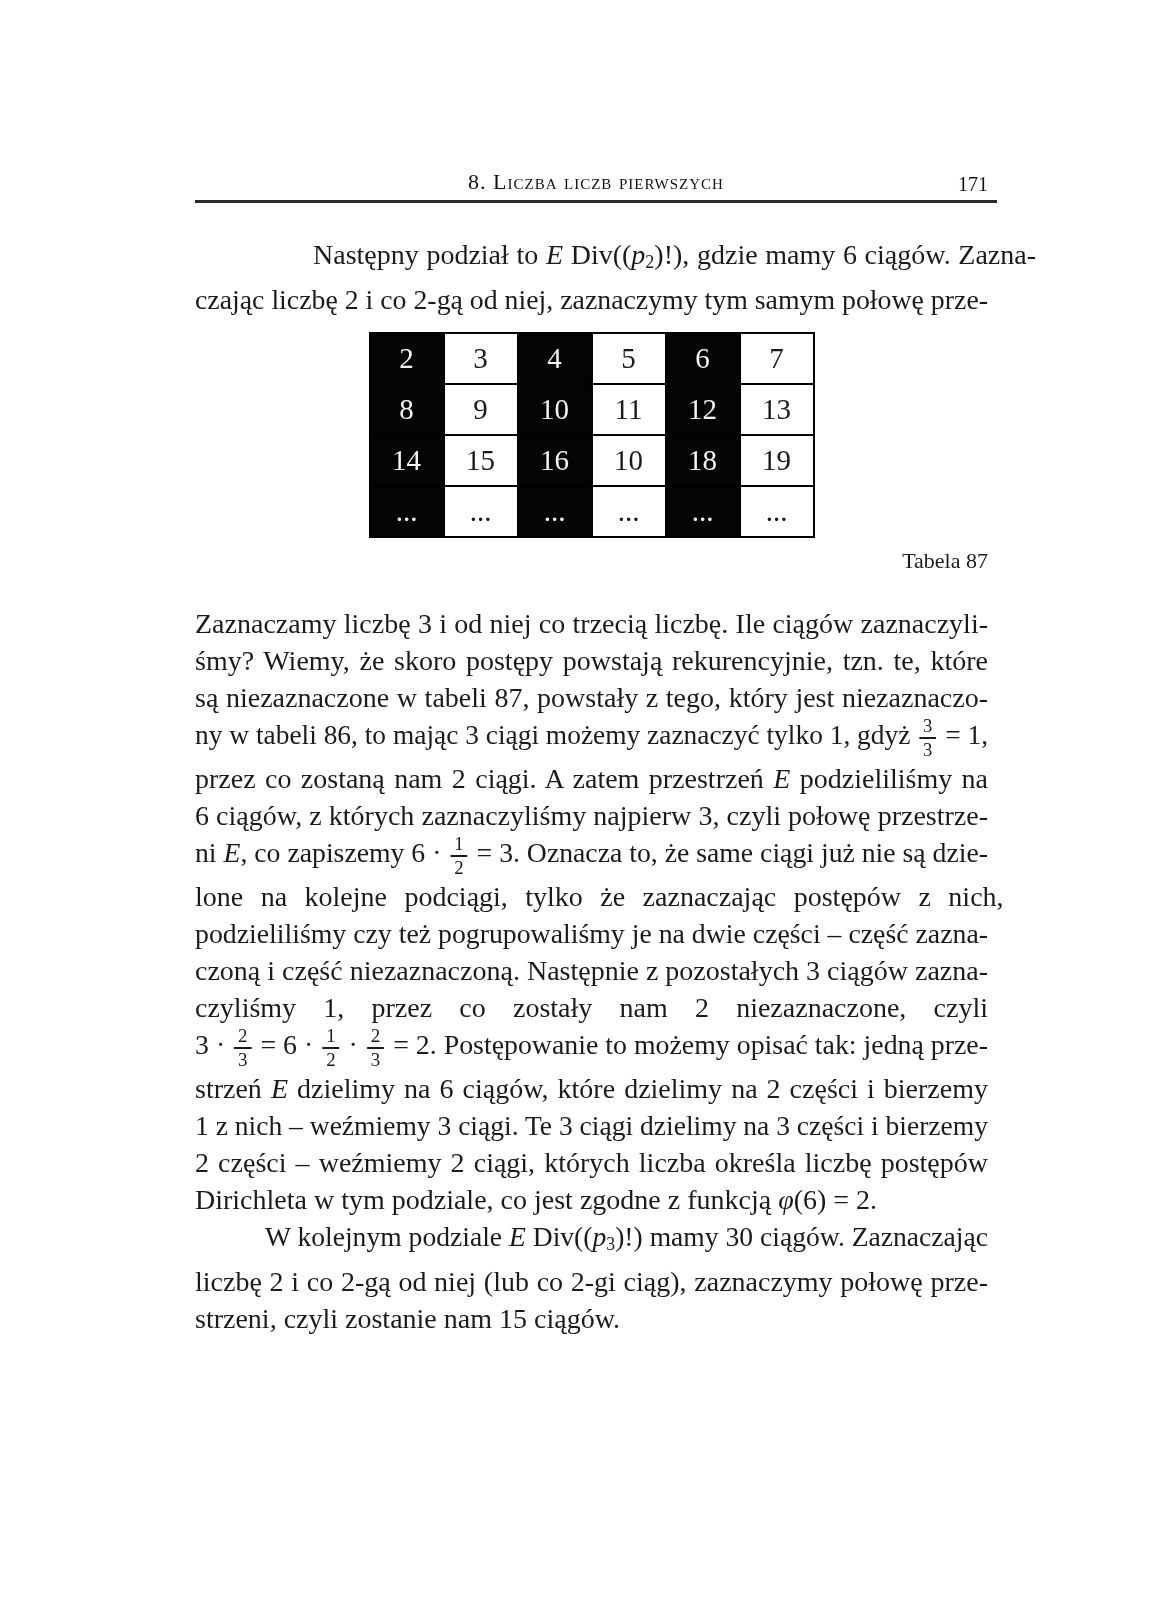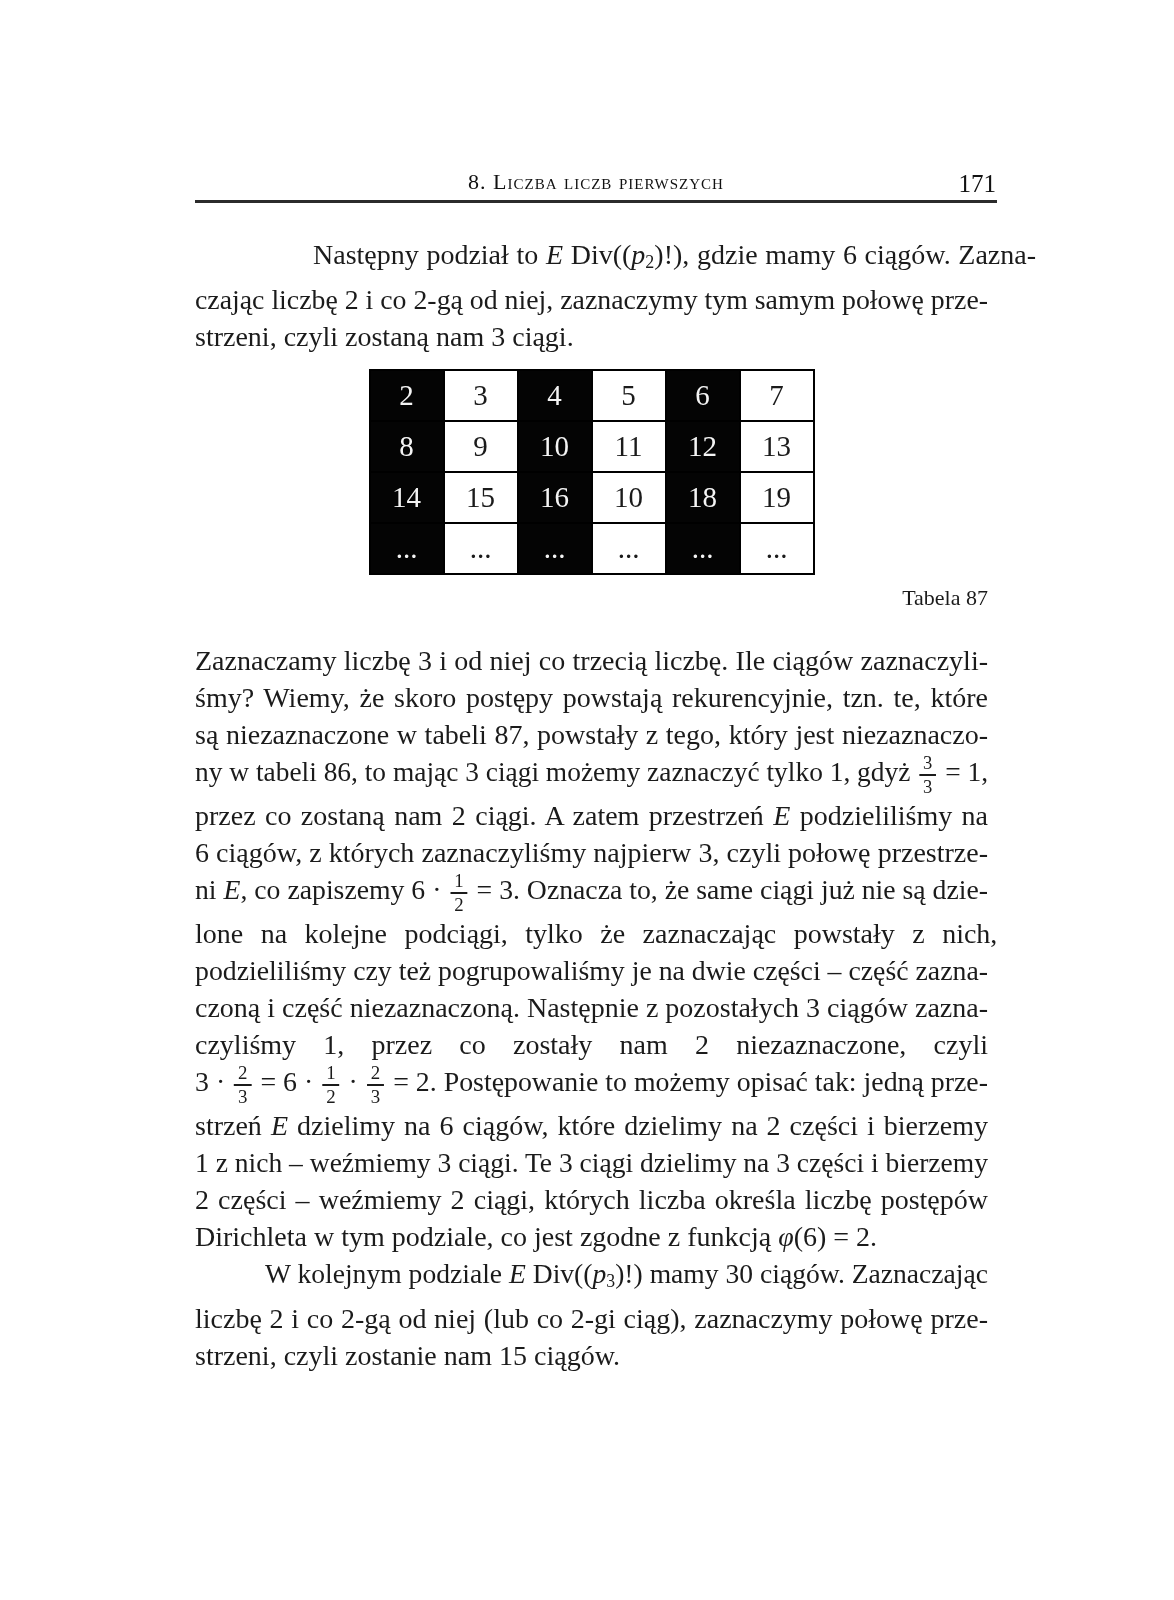--- a/index.html
+++ b/index.html
@@ -24,22 +24,22 @@
   .chapter {
     text-align: center;
     font-variant: small-caps;
     font-size: 22px;
     line-height: 26px;
     letter-spacing: 1px;
     color: #111;
   }
   .pagenum {
     position: absolute;
-    right: 1px; bottom: 3px;
-    font-size: 25px;
+    right: 9px; bottom: 3px;
+    font-size: 20px;
     line-height: 26px;
     color: #111;
   }
 
   
   .paragraph { font-size: 28px; line-height: 37px; }
   [data-paragraph-slot="0"] { margin-top: 33px; }
   [data-paragraph-slot="1"] { margin-top: 30px; }
   [data-paragraph-slot="2"] { margin-top: 0; }
   .line { white-space: nowrap; text-align: left; }
@@ -90,21 +90,20 @@
   <div class="content">
 
     <div class="header">
       <div class="chapter">8. Liczba liczb pierwszych</div>
       <div class="pagenum">171</div>
     </div>
 
     <div class="paragraph" data-paragraph-slot="0">
         <div class="line indent"><span class="line-content" style="word-spacing: 0.659722px; margin-left: 48px;"><span>Następny podział to </span><em>E</em><span> Div((</span><em>p</em><span class="subscript">2</span><span>)!), gdzie mamy 6 ciągów. Zazna-</span></span></div>
         <div class="line"><span class="line-content" style="transform: scaleX(0.99319);"><span>czając liczbę 2 i co 2-gą od niej, zaznaczymy tym samym połowę prze-</span></span></div>
-        <div class="line last"><span class="line-content"><span>strzeni, czyli zostaną nam 3 ciągi.</span></span></div>
       </div>
 
     <div class="table-wrap">
       <table class="tabela">
         <tbody>
             <tr>
               <td class="dark">2</td>
               <td>3</td>
               <td class="dark">4</td>
               <td>5</td>
@@ -142,21 +141,21 @@
     <div class="caption">Tabela 87</div>
 
     <div class="paragraph" data-paragraph-slot="1">
         <div class="line"><span class="line-content" style="word-spacing: 0.294034px;"><span>Zaznaczamy liczbę 3 i od niej co trzecią liczbę. Ile ciągów zaznaczyli-</span></span></div>
         <div class="line"><span class="line-content" style="word-spacing: 2.70486px;"><span>śmy? Wiemy, że skoro postępy powstają rekurencyjnie, tzn. te, które</span></span></div>
         <div class="line"><span class="line-content" style="word-spacing: 0.623437px;"><span>są niezaznaczone w tabeli 87, powstały z tego, który jest niezaznaczo-</span></span></div>
         <div class="line"><span class="line-content" style="transform: scaleX(0.978842);"><span>ny w tabeli 86, to mając 3 ciągi możemy zaznaczyć tylko 1, gdyż </span><span class="frac"><span class="num">3</span><span class="den">3</span></span><span> = 1,</span></span></div>
         <div class="line"><span class="line-content" style="word-spacing: 2.40057px;"><span>przez co zostaną nam 2 ciągi. A zatem przestrzeń </span><em>E</em><span> podzieliliśmy na</span></span></div>
         <div class="line"><span class="line-content" style="word-spacing: 0.114583px;"><span>6 ciągów, z których zaznaczyliśmy najpierw 3, czyli połowę przestrze-</span></span></div>
         <div class="line"><span class="line-content" style="transform: scaleX(0.990322);"><span>ni </span><em>E</em><span>, co zapiszemy 6 · </span><span class="frac"><span class="num">1</span><span class="den">2</span></span><span> = 3. Oznacza to, że same ciągi już nie są dzie-</span></span></div>
-        <div class="line"><span class="line-content" style="word-spacing: 10.4566px;"><span>lone na kolejne podciągi, tylko że zaznaczając powstały z nich,</span></span></div>
+        <div class="line"><span class="line-content" style="word-spacing: 10.4566px;"><span>lone na kolejne podciągi, tylko że zaznaczając postępów z nich,</span></span></div>
         <div class="line"><span class="line-content" style="transform: scaleX(0.992219);"><span>podzieliliśmy czy też pogrupowaliśmy je na dwie części – część zazna-</span></span></div>
         <div class="line"><span class="line-content" style="word-spacing: 0.0121528px;"><span>czoną i część niezaznaczoną. Następnie z pozostałych 3 ciągów zazna-</span></span></div>
         <div class="line"><span class="line-content" style="word-spacing: 20.2168px;"><span>czyliśmy 1, przez co zostały nam 2 niezaznaczone, czyli</span></span></div>
         <div class="line"><span class="line-content" style="transform: scaleX(0.994416);"><span>3 · </span><span class="frac"><span class="num">2</span><span class="den">3</span></span><span> = 6 · </span><span class="frac"><span class="num">1</span><span class="den">2</span></span><span> · </span><span class="frac"><span class="num">2</span><span class="den">3</span></span><span> = 2. Postępowanie to możemy opisać tak: jedną prze-</span></span></div>
         <div class="line"><span class="line-content" style="word-spacing: 2.02734px;"><span>strzeń </span><em>E</em><span> dzielimy na 6 ciągów, które dzielimy na 2 części i bierzemy</span></span></div>
         <div class="line"><span class="line-content" style="transform: scaleX(0.983737);"><span>1 z nich – weźmiemy 3 ciągi. Te 3 ciągi dzielimy na 3 części i bierzemy</span></span></div>
         <div class="line"><span class="line-content" style="word-spacing: 2.09531px;"><span>2 części – weźmiemy 2 ciągi, których liczba określa liczbę postępów</span></span></div>
         <div class="line last"><span class="line-content"><span>Dirichleta w tym podziale, co jest zgodne z funkcją </span><em>φ</em><span>(6) = 2.</span></span></div>
       </div>
     <div class="paragraph" data-paragraph-slot="2">

